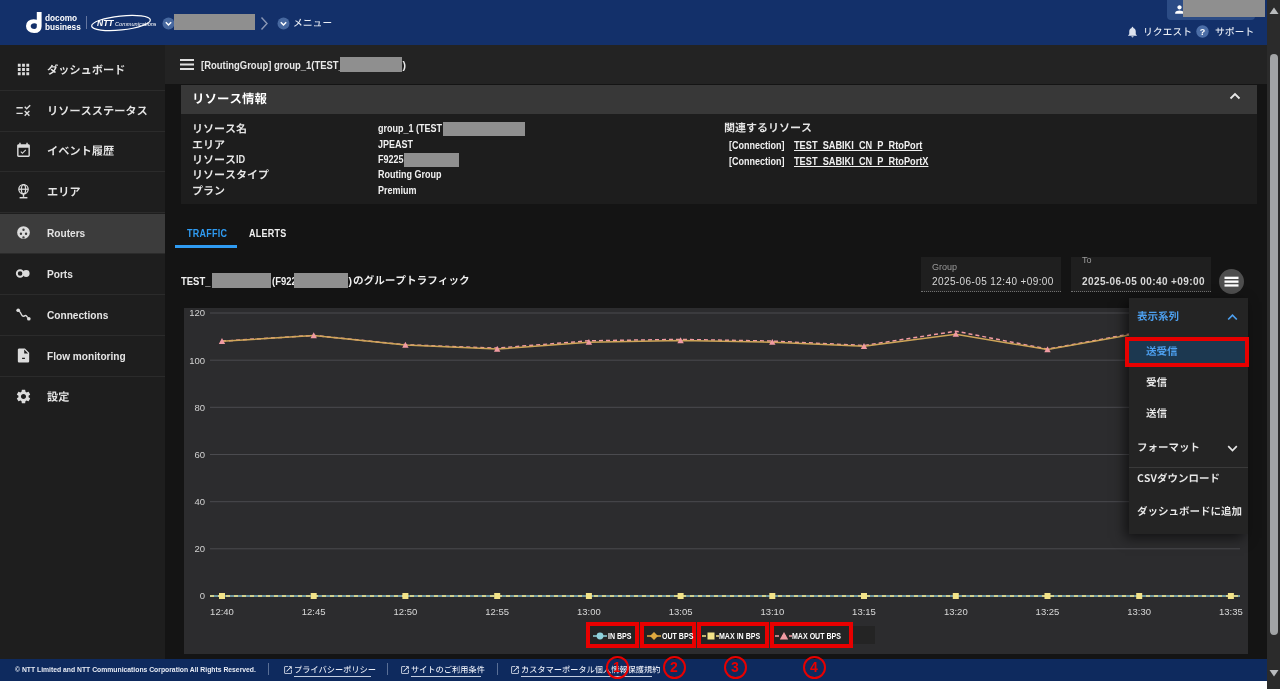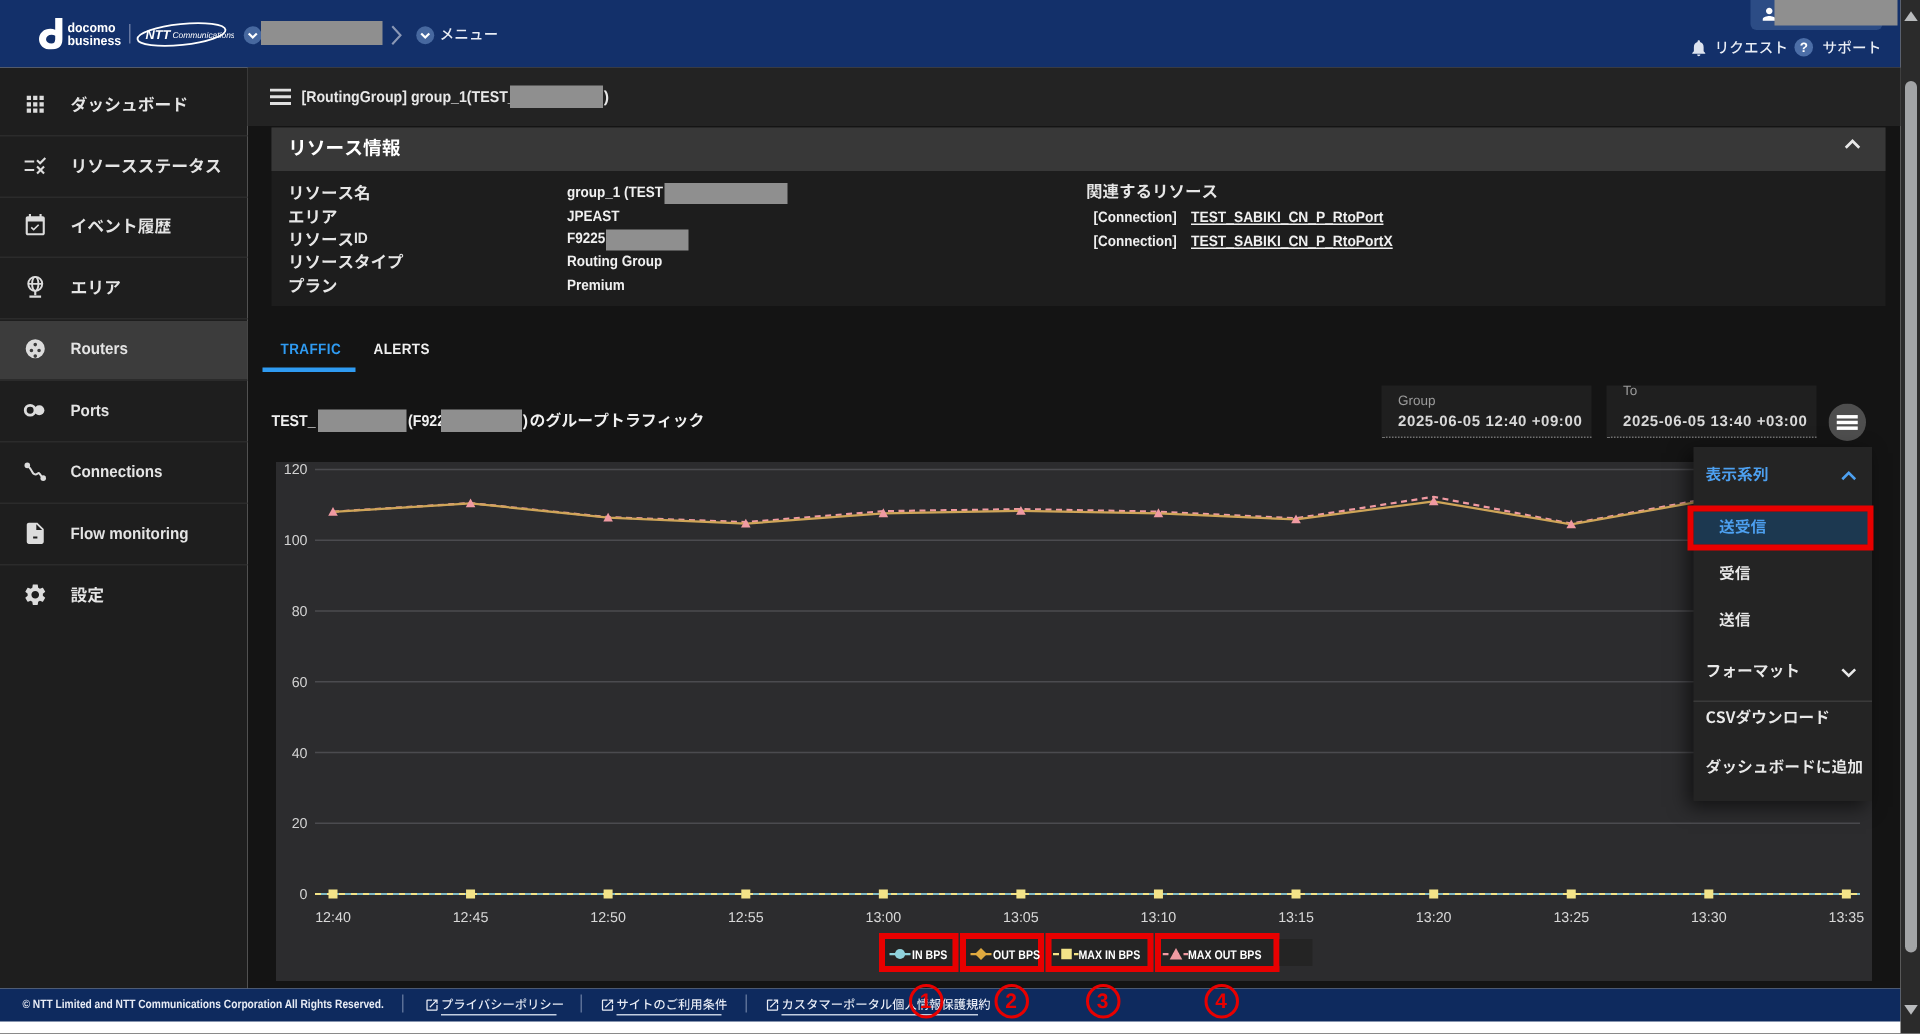--- a/index.html
+++ b/index.html
@@ -174,24 +174,24 @@
 <div class="abs" style="left:181px;top:275.8px;font-size:10.5px;line-height:1;color:#f0f0f0;white-space:nowrap;font-weight:bold;transform:scaleX(0.9);transform-origin:0 0">TEST_</div>
 <div class="abs" style="left:212px;top:273px;width:59px;height:15px;background:#8f8f8f"></div>
 <div class="abs" style="left:272px;top:275.8px;font-size:10.5px;line-height:1;color:#f0f0f0;white-space:nowrap;font-weight:bold;transform:scaleX(0.9);transform-origin:0 0">(F922</div>
 <div class="abs" style="left:294px;top:273px;width:54px;height:15px;background:#8f8f8f"></div>
 <div class="abs" style="left:348.5px;top:275.8px;font-size:10.5px;line-height:1;color:#f0f0f0;white-space:nowrap;font-weight:bold">)</div>
 <svg class="abs" style="left:353px;top:273.2px" width="118" height="16">
     <path transform="translate(0,11.1)" fill="#f0f0f0" d="M6.3 -7.3Q6.2 -6.5 6 -5.5Q5.8 -4.6 5.5 -3.7Q5.2 -2.6 4.8 -1.9Q4.4 -1.1 3.9 -0.7Q3.4 -0.2 2.8 -0.2Q2.2 -0.2 1.8 -0.6Q1.3 -1 1 -1.7Q0.7 -2.4 0.7 -3.3Q0.7 -4.2 1 -5.1Q1.4 -5.9 2.1 -6.5Q2.7 -7.1 3.6 -7.5Q4.5 -7.9 5.5 -7.9Q6.5 -7.9 7.3 -7.6Q8.1 -7.2 8.7 -6.7Q9.2 -6.1 9.5 -5.3Q9.8 -4.6 9.8 -3.7Q9.8 -2.6 9.4 -1.7Q8.9 -0.9 8 -0.3Q7.1 0.3 5.8 0.5L5 -0.8Q5.3 -0.8 5.5 -0.8Q5.8 -0.9 6 -0.9Q6.5 -1.1 6.9 -1.3Q7.4 -1.5 7.7 -1.9Q8 -2.2 8.2 -2.7Q8.4 -3.2 8.4 -3.8Q8.4 -4.4 8.2 -4.9Q8 -5.4 7.6 -5.8Q7.3 -6.2 6.7 -6.4Q6.2 -6.6 5.5 -6.6Q4.7 -6.6 4 -6.3Q3.4 -6 2.9 -5.5Q2.5 -5.1 2.3 -4.5Q2 -4 2 -3.5Q2 -2.9 2.2 -2.6Q2.3 -2.2 2.5 -2.1Q2.7 -1.9 2.9 -1.9Q3.1 -1.9 3.3 -2.1Q3.5 -2.3 3.7 -2.8Q3.9 -3.3 4.2 -4Q4.4 -4.7 4.6 -5.6Q4.7 -6.5 4.8 -7.3Z M18.9 -8.7Q19 -8.5 19.2 -8.2Q19.3 -8 19.5 -7.7Q19.6 -7.4 19.7 -7.2L18.8 -6.9Q18.7 -7.2 18.5 -7.6Q18.2 -8 18 -8.3ZM20.1 -9.2Q20.3 -9 20.4 -8.7Q20.6 -8.4 20.7 -8.2Q20.9 -7.9 21 -7.7L20.1 -7.4Q20 -7.7 19.7 -8.1Q19.5 -8.5 19.3 -8.8ZM19.8 -6.4Q19.7 -6.2 19.6 -6Q19.5 -5.8 19.5 -5.6Q19.3 -5.1 19.1 -4.5Q18.8 -3.9 18.5 -3.3Q18.1 -2.6 17.6 -2.1Q16.9 -1.1 15.8 -0.4Q14.8 0.3 13.3 0.9L12.1 -0.2Q13.2 -0.5 13.9 -0.9Q14.7 -1.3 15.3 -1.8Q15.9 -2.3 16.4 -2.8Q16.7 -3.2 17 -3.7Q17.3 -4.3 17.6 -4.8Q17.8 -5.3 17.9 -5.7H14.3L14.8 -6.9Q14.9 -6.9 15.2 -6.9Q15.5 -6.9 15.9 -6.9Q16.3 -6.9 16.7 -6.9Q17.1 -6.9 17.4 -6.9Q17.7 -6.9 17.8 -6.9Q18 -6.9 18.3 -6.9Q18.5 -7 18.7 -7ZM16.4 -8Q16.2 -7.7 16 -7.4Q15.8 -7.1 15.7 -6.9Q15.3 -6.3 14.8 -5.6Q14.3 -4.9 13.6 -4.3Q13 -3.7 12.2 -3.1L11 -4Q11.7 -4.4 12.2 -4.9Q12.8 -5.3 13.2 -5.8Q13.6 -6.3 13.8 -6.7Q14.1 -7.1 14.3 -7.4Q14.4 -7.6 14.6 -7.9Q14.7 -8.3 14.8 -8.5Z M26.5 -0.2Q26.6 -0.4 26.6 -0.6Q26.6 -0.8 26.6 -1Q26.6 -1.1 26.6 -1.5Q26.6 -1.8 26.6 -2.3Q26.6 -2.8 26.6 -3.4Q26.6 -4 26.6 -4.6Q26.6 -5.2 26.6 -5.7Q26.6 -6.2 26.6 -6.6Q26.6 -7 26.6 -7.2Q26.6 -7.6 26.6 -7.8Q26.5 -8.1 26.5 -8.1H28.1Q28.1 -8.1 28.1 -7.8Q28 -7.5 28 -7.2Q28 -7 28 -6.7Q28 -6.3 28 -5.8Q28 -5.4 28 -4.9Q28 -4.3 28 -3.8Q28 -3.3 28 -2.9Q28 -2.4 28 -2.1Q28 -1.8 28 -1.6Q28.5 -1.8 28.9 -2.2Q29.4 -2.5 29.9 -2.9Q30.3 -3.4 30.7 -3.9L31.5 -2.7Q31 -2.1 30.4 -1.6Q29.8 -1 29.1 -0.6Q28.5 -0.1 27.9 0.2Q27.7 0.3 27.6 0.4Q27.5 0.4 27.4 0.5ZM21.6 -0.4Q22.3 -0.9 22.8 -1.6Q23.2 -2.3 23.4 -2.9Q23.5 -3.3 23.6 -3.8Q23.7 -4.3 23.7 -4.9Q23.7 -5.5 23.7 -6.1Q23.7 -6.6 23.7 -7.1Q23.7 -7.4 23.7 -7.7Q23.7 -7.9 23.6 -8.1H25.2Q25.2 -8.1 25.2 -7.9Q25.2 -7.8 25.1 -7.6Q25.1 -7.4 25.1 -7.1Q25.1 -6.7 25.1 -6Q25.1 -5.4 25.1 -4.8Q25 -4.1 25 -3.6Q24.9 -3 24.8 -2.6Q24.6 -1.7 24.1 -0.9Q23.6 -0.1 22.9 0.5Z M32.8 -4.9Q33 -4.9 33.3 -4.9Q33.6 -4.9 33.9 -4.9Q34.2 -4.8 34.5 -4.8Q34.7 -4.8 35.1 -4.8Q35.5 -4.8 36 -4.8Q36.5 -4.8 36.9 -4.8Q37.4 -4.8 37.9 -4.8Q38.4 -4.8 38.8 -4.8Q39.3 -4.8 39.6 -4.8Q40 -4.8 40.2 -4.8Q40.5 -4.8 40.9 -4.9Q41.2 -4.9 41.4 -4.9V-3.2Q41.2 -3.3 40.9 -3.3Q40.5 -3.3 40.2 -3.3Q40 -3.3 39.6 -3.3Q39.3 -3.3 38.8 -3.3Q38.4 -3.3 37.9 -3.3Q37.4 -3.3 36.9 -3.3Q36.4 -3.3 36 -3.3Q35.5 -3.3 35.1 -3.3Q34.7 -3.3 34.5 -3.3Q34 -3.3 33.6 -3.3Q33.1 -3.3 32.8 -3.2Z M50.9 -7.8Q50.9 -7.5 51.1 -7.3Q51.3 -7.2 51.5 -7.2Q51.8 -7.2 52 -7.3Q52.1 -7.5 52.1 -7.8Q52.1 -8 52 -8.2Q51.8 -8.4 51.5 -8.4Q51.3 -8.4 51.1 -8.2Q50.9 -8 50.9 -7.8ZM50.3 -7.8Q50.3 -8.1 50.4 -8.4Q50.6 -8.7 50.9 -8.9Q51.2 -9 51.5 -9Q51.9 -9 52.2 -8.9Q52.5 -8.7 52.6 -8.4Q52.8 -8.1 52.8 -7.8Q52.8 -7.4 52.6 -7.1Q52.5 -6.9 52.2 -6.7Q51.9 -6.5 51.5 -6.5Q51.2 -6.5 50.9 -6.7Q50.6 -6.9 50.4 -7.1Q50.3 -7.4 50.3 -7.8ZM51.6 -6.9Q51.5 -6.8 51.4 -6.6Q51.4 -6.4 51.3 -6.2Q51.2 -5.8 51.1 -5.3Q51 -4.8 50.8 -4.3Q50.6 -3.8 50.3 -3.3Q50.1 -2.8 49.7 -2.3Q49.2 -1.7 48.6 -1.2Q48 -0.6 47.2 -0.2Q46.4 0.3 45.5 0.6L44.3 -0.7Q45.4 -0.9 46.1 -1.3Q46.9 -1.7 47.5 -2.2Q48 -2.6 48.5 -3.2Q48.8 -3.6 49.1 -4.1Q49.3 -4.7 49.5 -5.2Q49.6 -5.7 49.7 -6.2Q49.5 -6.2 49.2 -6.2Q48.8 -6.2 48.3 -6.2Q47.8 -6.2 47.3 -6.2Q46.8 -6.2 46.3 -6.2Q45.8 -6.2 45.4 -6.2Q45 -6.2 44.8 -6.2Q44.4 -6.2 44.1 -6.1Q43.7 -6.1 43.5 -6.1V-7.6Q43.7 -7.6 43.9 -7.6Q44.1 -7.6 44.4 -7.5Q44.6 -7.5 44.8 -7.5Q44.9 -7.5 45.3 -7.5Q45.6 -7.5 46 -7.5Q46.4 -7.5 46.8 -7.5Q47.3 -7.5 47.7 -7.5Q48.2 -7.5 48.6 -7.5Q49 -7.5 49.3 -7.5Q49.6 -7.5 49.7 -7.5Q49.8 -7.5 50.1 -7.5Q50.3 -7.6 50.5 -7.6Z M56.3 -1Q56.3 -1.2 56.3 -1.7Q56.3 -2.1 56.3 -2.8Q56.3 -3.4 56.3 -4Q56.3 -4.7 56.3 -5.3Q56.3 -5.9 56.3 -6.4Q56.3 -6.9 56.3 -7.1Q56.3 -7.4 56.3 -7.8Q56.3 -8.1 56.2 -8.4H57.9Q57.8 -8.1 57.8 -7.8Q57.8 -7.4 57.8 -7.1Q57.8 -6.8 57.8 -6.3Q57.8 -5.8 57.8 -5.2Q57.8 -4.6 57.8 -3.9Q57.8 -3.3 57.8 -2.7Q57.8 -2.1 57.8 -1.7Q57.8 -1.2 57.8 -1Q57.8 -0.9 57.8 -0.6Q57.8 -0.3 57.8 -0Q57.9 0.2 57.9 0.5H56.2Q56.3 0.2 56.3 -0.3Q56.3 -0.7 56.3 -1ZM57.5 -5.6Q58 -5.5 58.6 -5.3Q59.3 -5.1 60 -4.8Q60.6 -4.6 61.2 -4.3Q61.8 -4.1 62.2 -3.9L61.6 -2.4Q61.2 -2.7 60.6 -2.9Q60.1 -3.1 59.5 -3.4Q59 -3.6 58.4 -3.8Q57.9 -4 57.5 -4.1Z M66 -8.1Q66.2 -8.1 66.5 -8.1Q66.8 -8.1 67.1 -8.1Q67.3 -8.1 67.7 -8.1Q68.1 -8.1 68.6 -8.1Q69.1 -8.1 69.6 -8.1Q70.2 -8.1 70.6 -8.1Q71 -8.1 71.1 -8.1Q71.4 -8.1 71.7 -8.1Q72.1 -8.1 72.3 -8.1V-6.8Q72.1 -6.8 71.7 -6.8Q71.4 -6.8 71.1 -6.8Q71 -6.8 70.5 -6.8Q70.1 -6.8 69.6 -6.8Q69.1 -6.8 68.6 -6.8Q68.1 -6.8 67.7 -6.8Q67.3 -6.8 67.1 -6.8Q66.8 -6.8 66.5 -6.8Q66.2 -6.8 66 -6.8ZM73.2 -5.1Q73.1 -5 73.1 -4.8Q73 -4.7 73 -4.6Q72.7 -3.8 72.4 -3.1Q72 -2.3 71.4 -1.7Q70.6 -0.8 69.6 -0.2Q68.6 0.3 67.6 0.6L66.6 -0.6Q67.8 -0.8 68.7 -1.3Q69.6 -1.8 70.3 -2.4Q70.7 -2.9 70.9 -3.4Q71.2 -3.8 71.3 -4.3Q71.2 -4.3 70.9 -4.3Q70.7 -4.3 70.3 -4.3Q69.9 -4.3 69.4 -4.3Q68.9 -4.3 68.5 -4.3Q68 -4.3 67.6 -4.3Q67.1 -4.3 66.8 -4.3Q66.4 -4.3 66.2 -4.3Q66 -4.3 65.7 -4.3Q65.3 -4.3 65 -4.2V-5.6Q65.3 -5.6 65.7 -5.6Q66 -5.5 66.2 -5.5Q66.4 -5.5 66.7 -5.5Q67 -5.5 67.4 -5.5Q67.9 -5.5 68.4 -5.5Q68.8 -5.5 69.3 -5.5Q69.8 -5.5 70.2 -5.5Q70.7 -5.5 71 -5.5Q71.3 -5.5 71.5 -5.5Q71.7 -5.5 71.9 -5.6Q72.1 -5.6 72.2 -5.6Z M83.6 -7.1Q83.6 -6.9 83.5 -6.7Q83.4 -6.5 83.4 -6.3Q83.3 -5.9 83.2 -5.4Q83 -5 82.8 -4.4Q82.6 -3.9 82.4 -3.4Q82.1 -2.9 81.8 -2.5Q81.3 -1.8 80.7 -1.3Q80.1 -0.7 79.3 -0.3Q78.5 0.2 77.5 0.5L76.4 -0.8Q77.4 -1.1 78.2 -1.4Q79 -1.8 79.5 -2.3Q80.1 -2.8 80.5 -3.3Q80.9 -3.7 81.1 -4.3Q81.4 -4.8 81.6 -5.3Q81.7 -5.8 81.8 -6.3Q81.6 -6.3 81.3 -6.3Q80.9 -6.3 80.4 -6.3Q79.9 -6.3 79.4 -6.3Q78.8 -6.3 78.3 -6.3Q77.8 -6.3 77.4 -6.3Q77 -6.3 76.8 -6.3Q76.5 -6.3 76.1 -6.3Q75.8 -6.3 75.6 -6.2V-7.7Q75.7 -7.7 76 -7.7Q76.2 -7.7 76.4 -7.7Q76.7 -7.6 76.8 -7.6Q77 -7.6 77.3 -7.6Q77.6 -7.6 78.1 -7.6Q78.5 -7.6 78.9 -7.6Q79.4 -7.6 79.8 -7.6Q80.3 -7.6 80.7 -7.6Q81.1 -7.6 81.3 -7.6Q81.6 -7.6 81.8 -7.6Q81.9 -7.6 82.1 -7.7Q82.4 -7.7 82.6 -7.7Z M85.9 -3Q86.6 -3.2 87.3 -3.4Q88.1 -3.7 88.7 -4Q89.3 -4.3 89.7 -4.5Q90.2 -4.9 90.8 -5.2Q91.3 -5.6 91.7 -6.1Q92.1 -6.5 92.4 -6.8L93.4 -5.8Q93.1 -5.4 92.6 -5Q92.1 -4.6 91.5 -4.2Q90.9 -3.8 90.4 -3.4Q90 -3.2 89.5 -3Q89.1 -2.7 88.5 -2.5Q88 -2.3 87.5 -2.1Q87 -1.9 86.6 -1.8ZM89.6 -3.7 91 -4V-0.2Q91 -0 91.1 0.2Q91.1 0.4 91.1 0.6Q91.1 0.8 91.1 0.9H89.5Q89.6 0.8 89.6 0.6Q89.6 0.4 89.6 0.2Q89.6 -0 89.6 -0.2Z M100.8 -6.3Q100.8 -6.1 101 -5.8Q101.1 -5.5 101.2 -5.1Q101.3 -4.8 101.5 -4.5Q101.6 -4.2 101.6 -4L100.4 -3.5Q100.3 -3.7 100.2 -4Q100.1 -4.3 100 -4.7Q99.8 -5 99.7 -5.4Q99.6 -5.7 99.5 -5.9ZM104.7 -5.5Q104.6 -5.3 104.5 -5.1Q104.5 -4.9 104.4 -4.7Q104.2 -3.9 103.9 -3.1Q103.5 -2.3 103 -1.6Q102.2 -0.7 101.3 -0Q100.4 0.6 99.4 1L98.3 -0.1Q98.9 -0.3 99.5 -0.6Q100.2 -0.9 100.8 -1.4Q101.4 -1.8 101.8 -2.4Q102.2 -2.8 102.5 -3.4Q102.8 -4 102.9 -4.7Q103.1 -5.3 103.2 -6ZM98.3 -5.7Q98.4 -5.5 98.5 -5.2Q98.7 -4.9 98.8 -4.5Q98.9 -4.2 99.1 -3.9Q99.2 -3.5 99.3 -3.3L98 -2.8Q97.9 -3 97.8 -3.4Q97.7 -3.7 97.5 -4.1Q97.4 -4.5 97.3 -4.8Q97.1 -5.1 97 -5.3Z M115.5 -6.6Q115.4 -6.4 115.3 -6.2Q115.3 -6 115.2 -5.8Q115 -5.4 114.8 -4.8Q114.5 -4.2 114.2 -3.5Q113.8 -2.9 113.3 -2.3Q112.6 -1.4 111.6 -0.6Q110.5 0.1 109.1 0.7L107.8 -0.4Q108.9 -0.7 109.7 -1.2Q110.5 -1.6 111 -2Q111.6 -2.5 112.1 -3Q112.4 -3.5 112.8 -4Q113.1 -4.5 113.3 -5Q113.5 -5.5 113.6 -5.9H110L110.5 -7.1Q110.6 -7.1 111 -7.1Q111.3 -7.1 111.7 -7.1Q112.1 -7.1 112.4 -7.1Q112.8 -7.1 113.1 -7.1Q113.4 -7.1 113.5 -7.1Q113.8 -7.1 114 -7.2Q114.3 -7.2 114.4 -7.3ZM112.1 -8.3Q111.9 -8 111.7 -7.7Q111.5 -7.4 111.4 -7.2Q111.1 -6.6 110.5 -5.9Q110 -5.2 109.3 -4.5Q108.7 -3.9 107.9 -3.4L106.7 -4.3Q107.4 -4.7 108 -5.1Q108.5 -5.6 108.9 -6Q109.3 -6.5 109.6 -6.9Q109.8 -7.3 110 -7.7Q110.2 -7.9 110.3 -8.2Q110.5 -8.5 110.5 -8.8Z"></path>
   </svg>
 <div class="abs" style="left:921px;top:257px;width:140px;height:35px;background:#1f1f1f;border-bottom:1px dotted #707070"></div>
 <div class="abs" style="left:932px;top:262.9px;font-size:9px;line-height:1;color:#9a9a9a;white-space:nowrap">Group</div>
-<div class="abs" style="left:932px;top:277.0px;font-size:10px;line-height:1;color:#d8d8d8;white-space:nowrap;font-weight:bold;letter-spacing:0.4px">2025-06-05 12:40 +09:00</div>
+<div class="abs" style="left:932px;top:277.0px;font-size:10px;line-height:1;color:#d8d8d8;white-space:nowrap;font-weight:normal;letter-spacing:0.4px">2025-06-05 12:40 +09:00</div>
 <div class="abs" style="left:1071px;top:257px;width:140px;height:35px;background:#1f1f1f;border-bottom:1px dotted #707070"></div>
 <div class="abs" style="left:1082px;top:256px;font-size:9px;line-height:1;color:#9a9a9a;white-space:nowrap">To</div>
-<div class="abs" style="left:1082px;top:277.0px;font-size:10px;line-height:1;color:#d8d8d8;white-space:nowrap;font-weight:bold;letter-spacing:0.4px">2025-06-05 13:40 +03:00</div>
+<div class="abs" style="left:1082px;top:277.0px;font-size:10px;line-height:1;color:#d8d8d8;white-space:nowrap;font-weight:bold;letter-spacing:0.4px">2025-06-05 00:40 +09:00</div>
 <svg class="abs" style="left:1219px;top:269px" width="25" height="25">
     <circle cx="12.5" cy="12.5" r="12.5" fill="#4e4e4e"></circle>
     <g fill="#fff">
       <rect x="5.5" y="7.7" width="14" height="2.3"></rect>
       <rect x="5.5" y="11.5" width="14" height="2.3"></rect>
       <rect x="5.5" y="15.3" width="14" height="2.3"></rect>
     </g>
   </svg>
 <div class="abs" style="left:184px;top:308px;width:1064px;height:346px;background:#2c2c2e"></div>
 <svg class="abs" style="left:184px;top:308px" width="1064" height="346">

